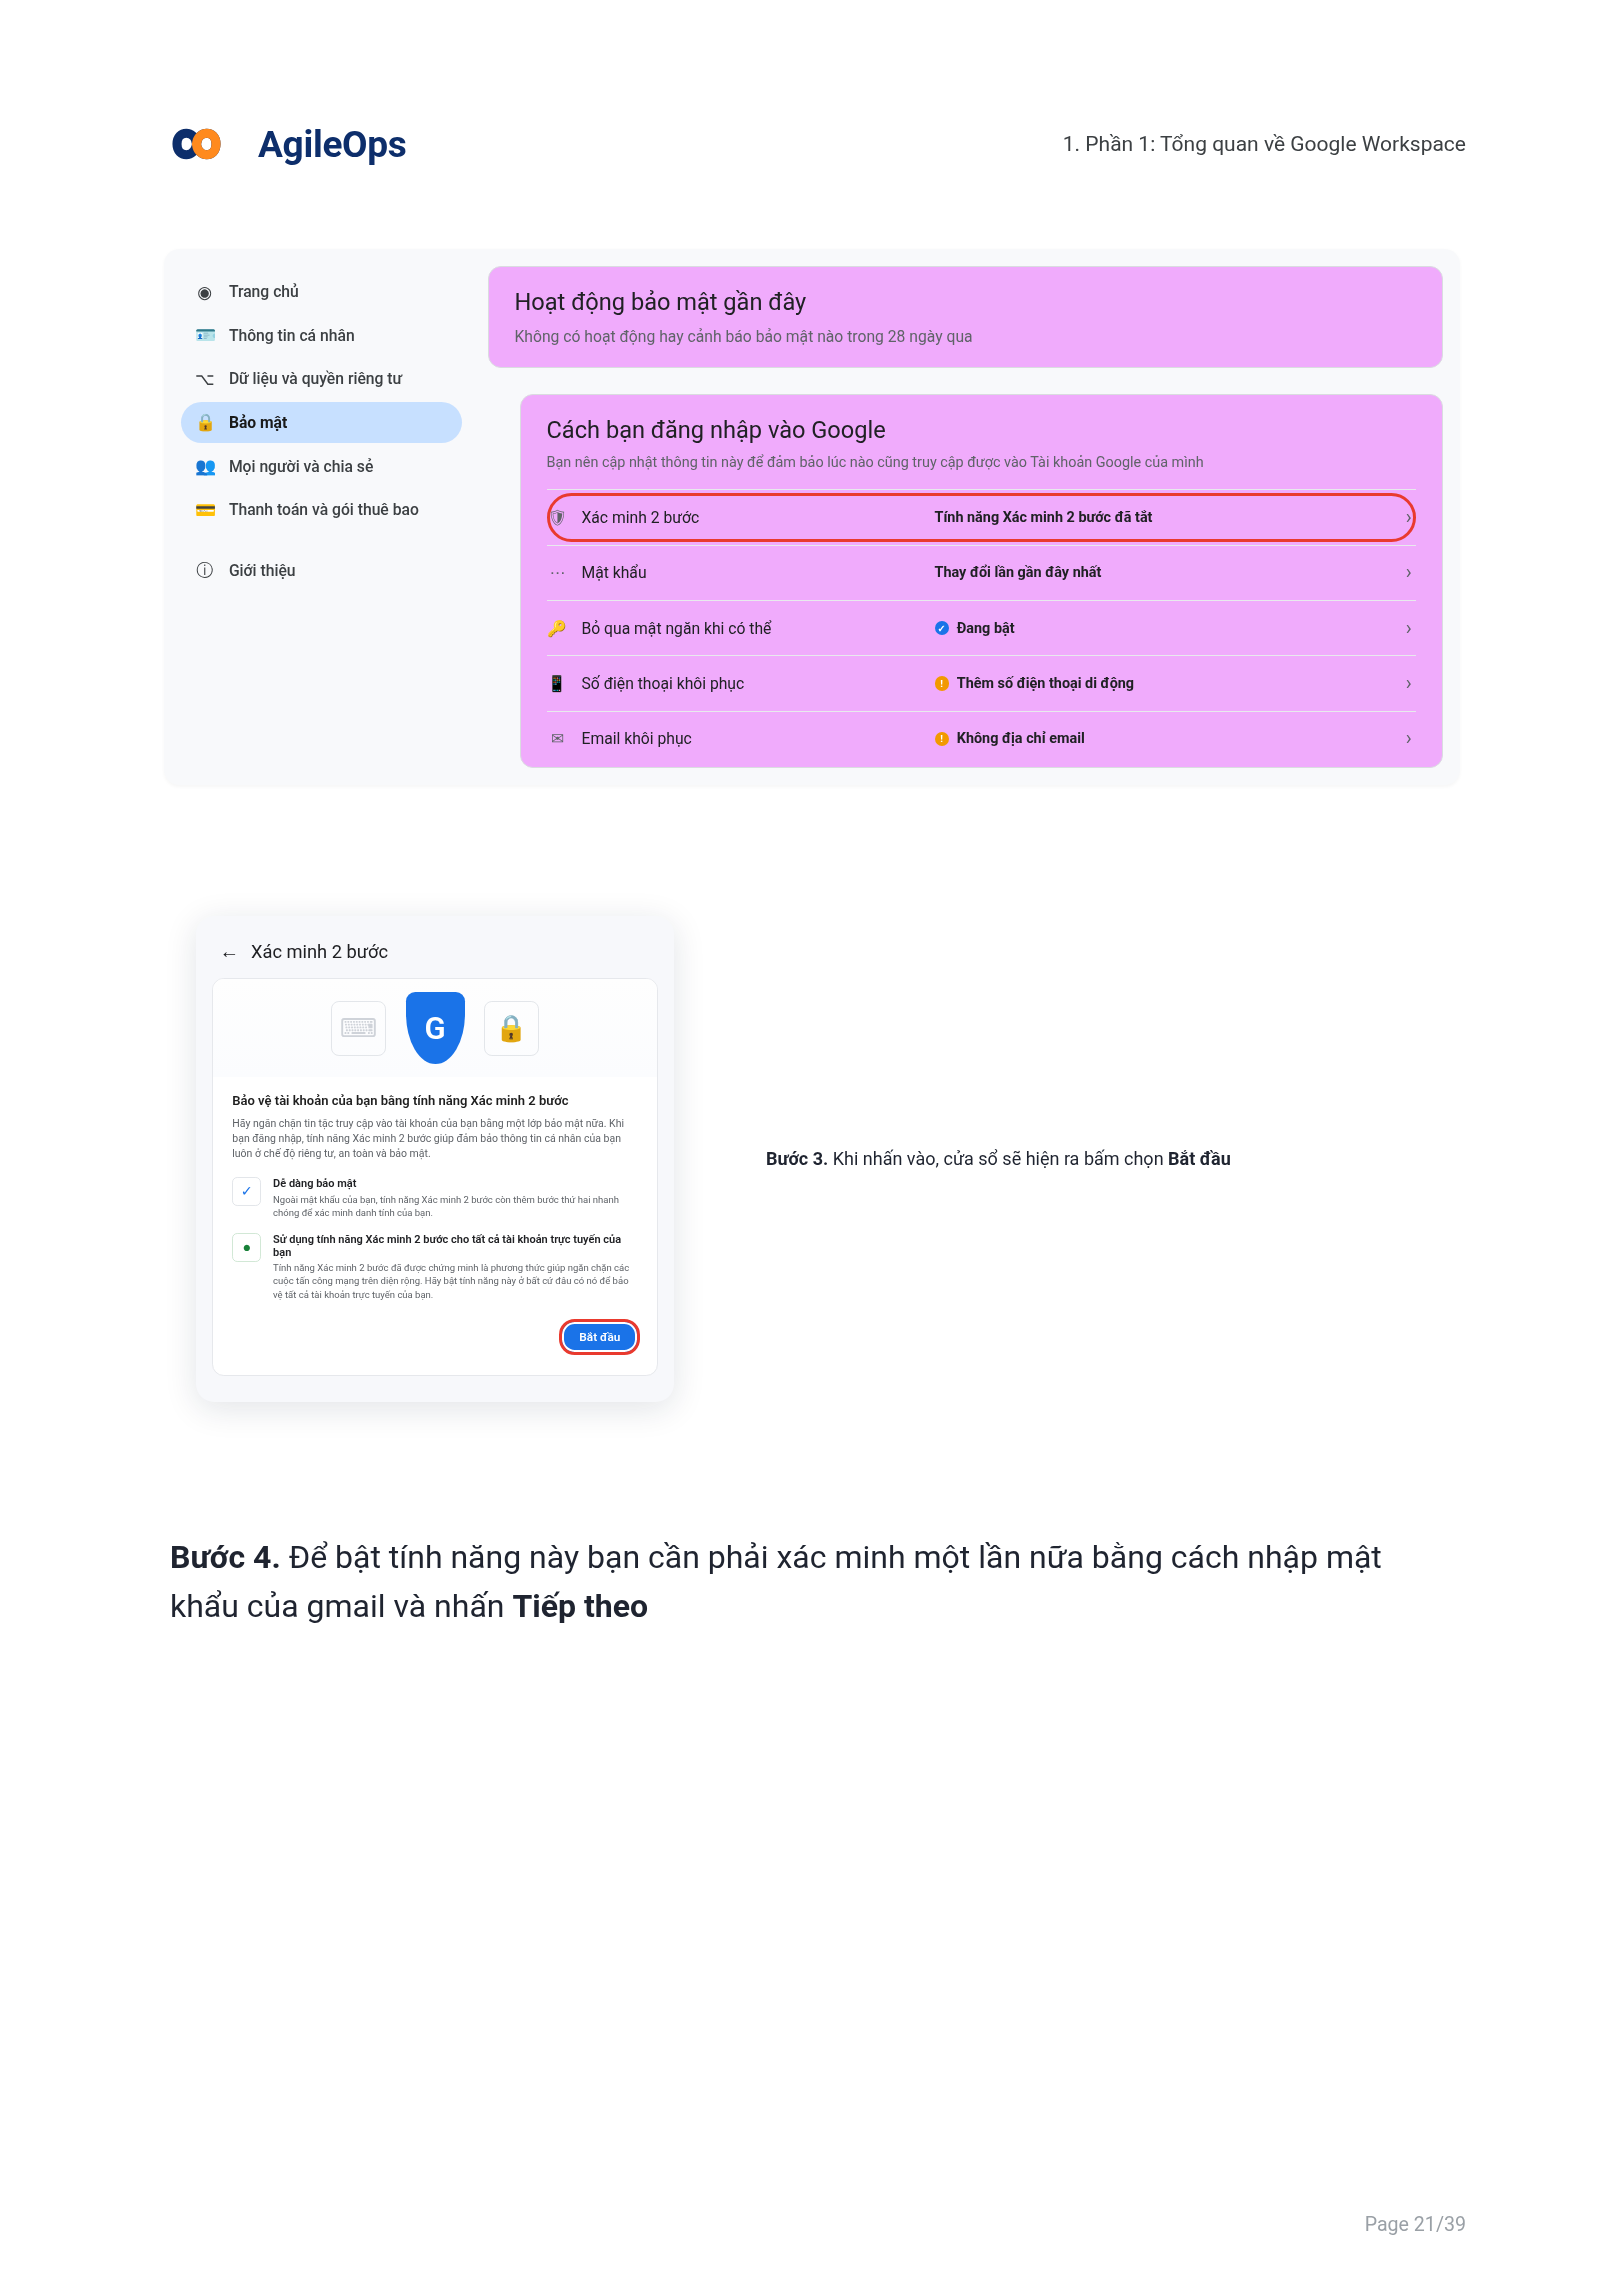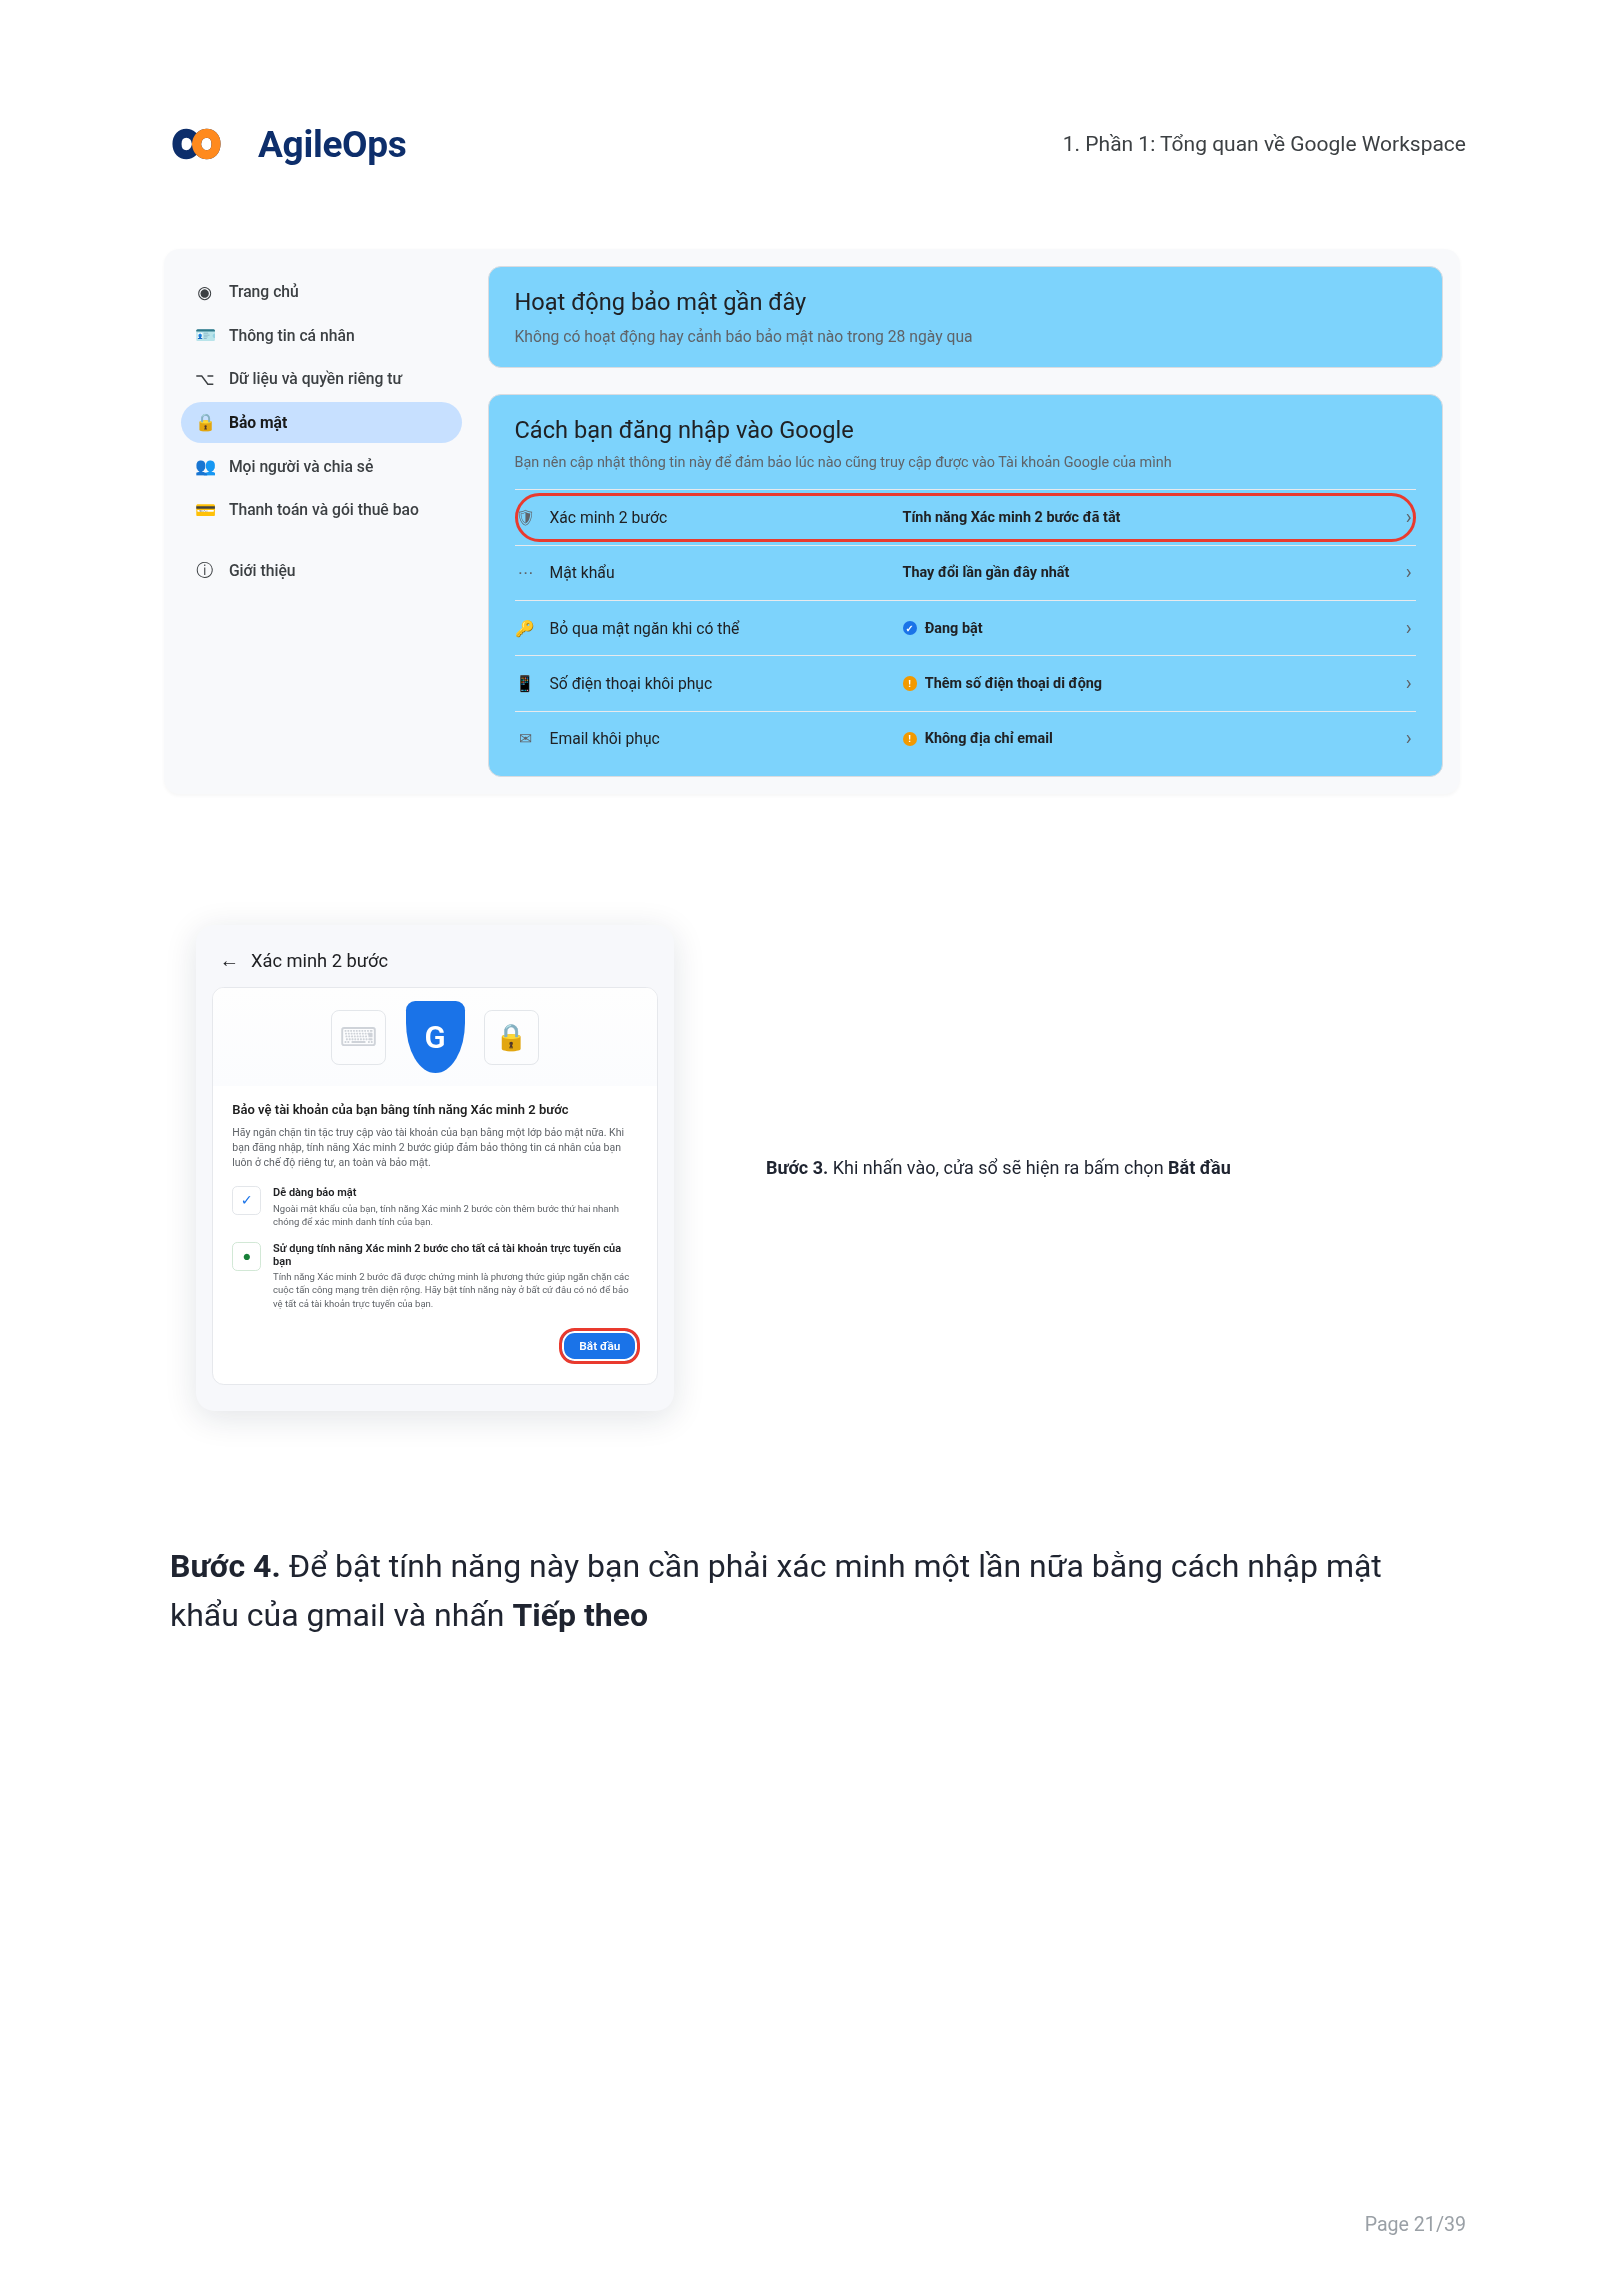--- a/index.html
+++ b/index.html
@@ -33,21 +33,21 @@
     display: flex; align-items: center; gap: 14.4px;
     padding: 10.5px 14.4px; border-radius: 39px;
     font-size: 15.7px; color: #3c4043; font-weight: 500;
     margin-bottom: 2.6px;
   }
   .sidebar-item.active { background: #c7e0ff; font-weight: 700; color: #1a1a1a; }
   .sidebar-item .ic { width: 19.6px; text-align: center; font-size: 17px; color: #3c4043; }
 
   .main-col { flex: 1; display: flex; flex-direction: column; gap: 26px; }
   .card {
-    background: #7dd3fc; border: 0.7px solid #dadce0; border-radius: 13px;
+    background: #f0abfc; border: 0.7px solid #dadce0; border-radius: 13px;
     padding: 21px 26px;
   }
   .card h2 { font-size: 23.6px; font-weight: 400; color: #202124; margin-bottom: 10.5px; }
   .card .sub { font-size: 15.7px; color: #5f6368; }
   .card .sub2 { font-size: 14.4px; color: #5f6368; margin-top: 5.2px; }
 
   .signin-list { margin-top: 18.3px; }
   .row {
     display: flex; align-items: center; gap: 13px;
     padding: 15.7px 0; border-top: 0.7px solid #e8eaed;
@@ -158,21 +158,21 @@
         <div class="sidebar-item">
           <span class="ic">ⓘ</span>
           <span>Giới thiệu</span>
         </div>
       </div>
     <div class="main-col">
       <div class="card">
         <h2>Hoạt động bảo mật gần đây</h2>
         <div class="sub">Không có hoạt động hay cảnh báo bảo mật nào trong 28 ngày qua</div>
       </div>
-      <div class="card" style="padding-bottom:10px;">
+      <div class="card" style="padding-bottom:1px;margin-left:32px;">
         <h2>Cách bạn đăng nhập vào Google</h2>
         <div class="sub2">Bạn nên cập nhật thông tin này để đảm bảo lúc nào cũng truy cập được vào Tài khoản Google của mình</div>
         <div class="signin-list" id="signin-list">
             <div class="row hl">
               <span class="ric">🛡</span>
               <span class="rlabel">Xác minh 2 bước</span>
               <span class="rstatus">
                 <span>Tính năng Xác minh 2 bước đã tắt</span>
               </span>
               <span class="chev">›</span>

